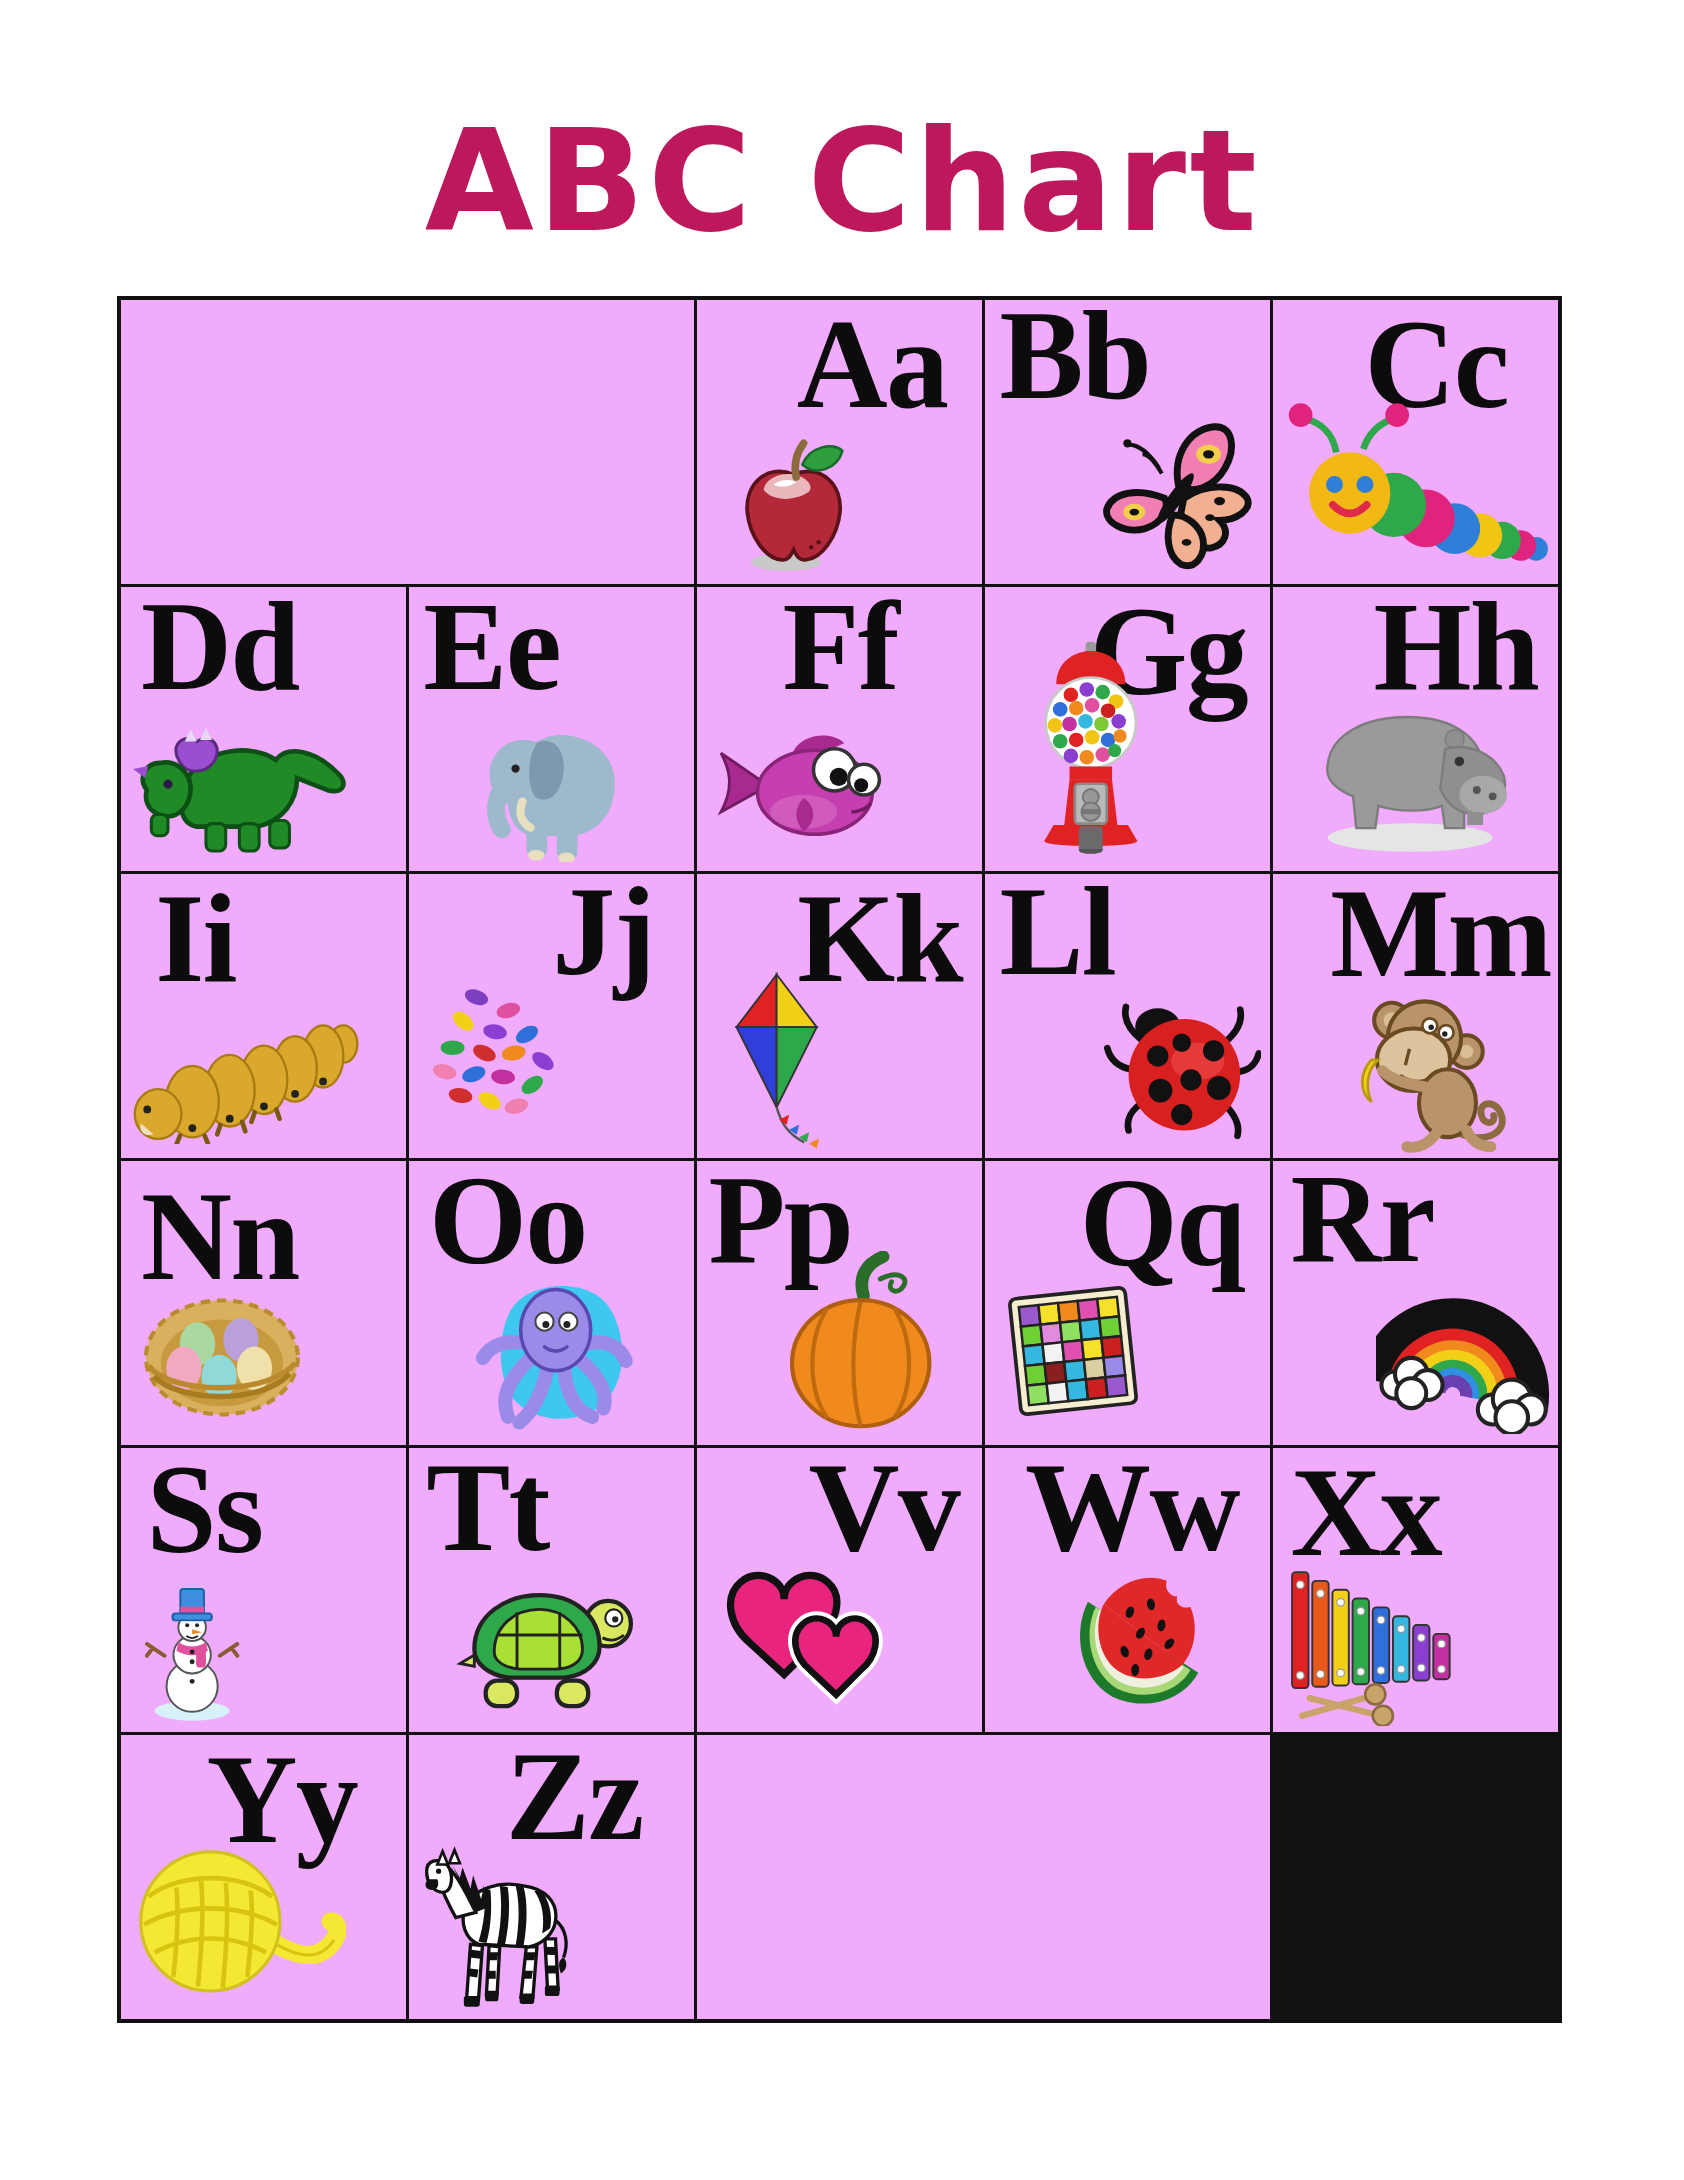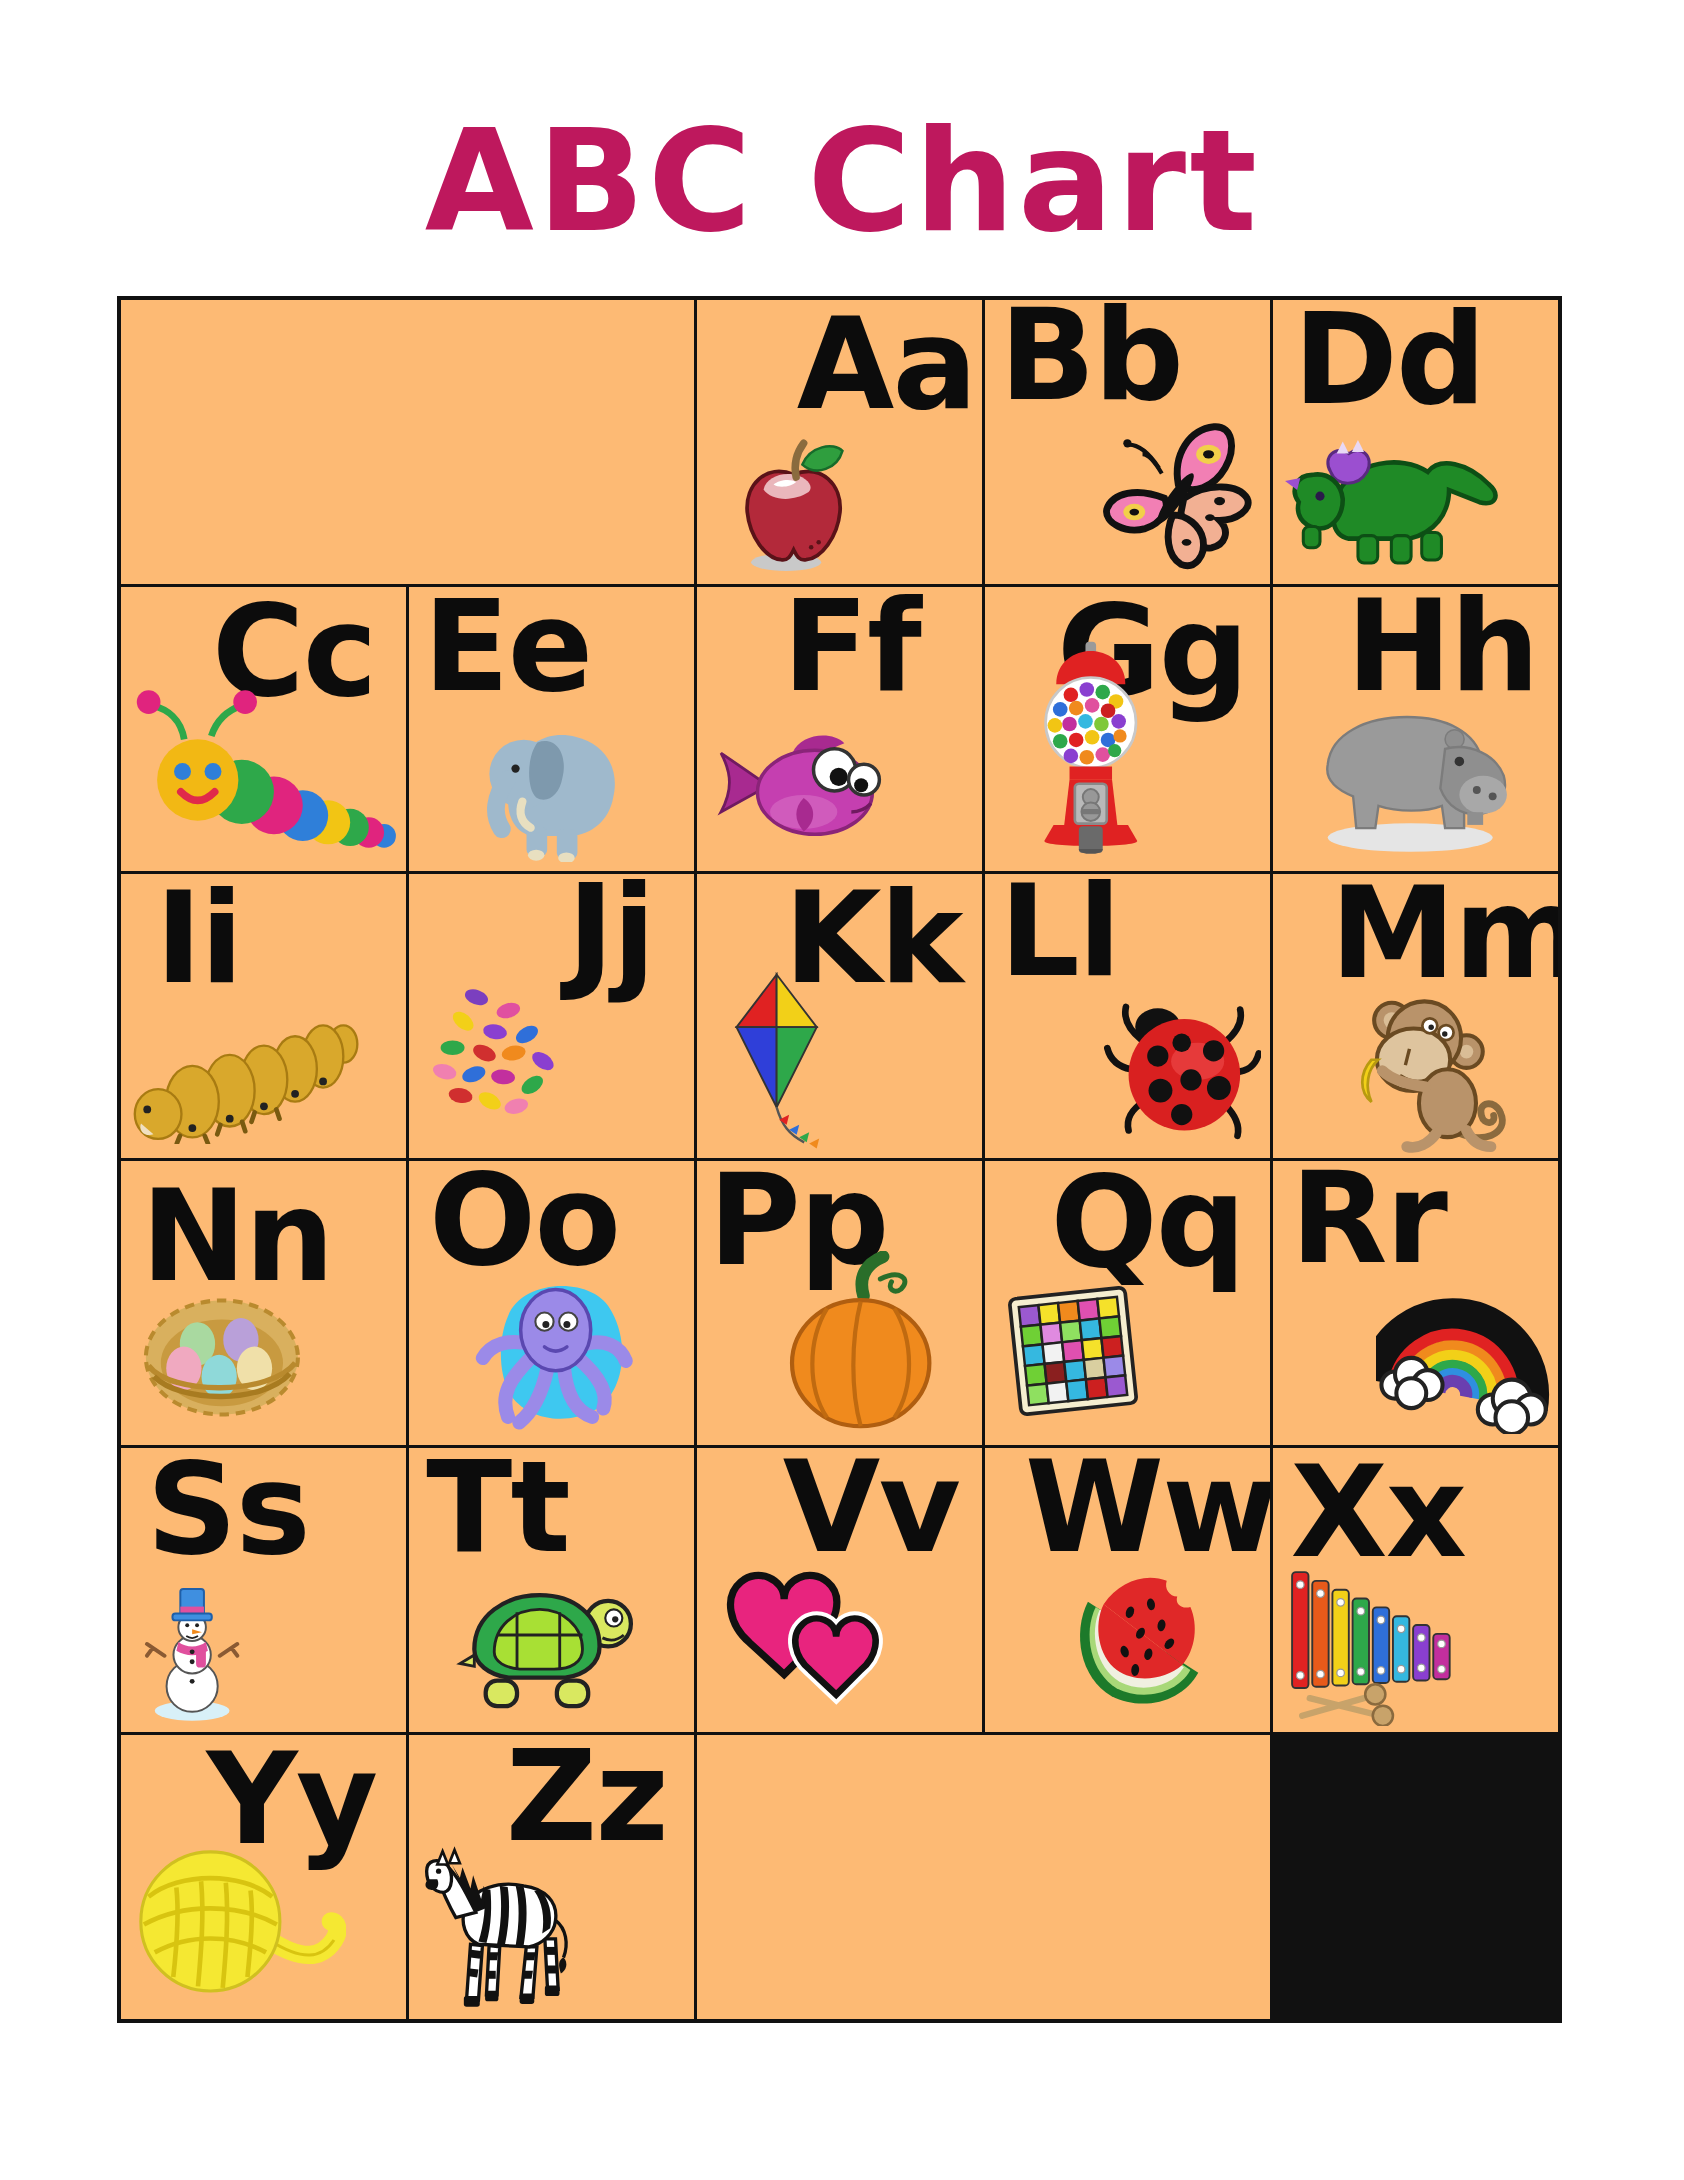--- a/index.html
+++ b/index.html
@@ -2,21 +2,21 @@
 <html style="font-size:13.6px"><head>
 <meta charset="utf-8">
 <style>
   html,body{margin:0;padding:0;background:#fff;}
   body{width:1685px;height:2181px;position:relative;font-family:"DejaVu Sans","Liberation Sans",sans-serif;overflow:hidden;}
   .title{position:absolute;top:111px;left:0;width:1685px;text-align:center;
          font-size:141px;font-weight:bold;letter-spacing:3.4px;line-height:1;}
   .grid{position:absolute;left:117px;top:296px;width:1437px;height:1719px;
         display:grid;grid-template-columns:repeat(5,1fr);grid-template-rows:repeat(6,1fr);
         gap:3.4px;border:4.3px solid #111;background:#111;}
-  .cell{background:#fdba74;position:relative;overflow:hidden;}
+  .cell{background:#f0abfc;position:relative;overflow:hidden;font-family:Liberation Serif, serif;}
   .span2{grid-column:span 2;}
   .letter{position:absolute;font-size:126px;font-weight:bold;color:#0c0c0c;line-height:1;letter-spacing:-1.7px;}
   .art{position:absolute;}
 </style>
 </head>
 <body>
 
 <div class="title" style="color:#be185d;">ABC Chart</div>
 
 <div class="grid">
@@ -52,54 +52,54 @@
       <path d="M66 62 C84 50 106 52 112 62 C116 70 104 78 92 78 C100 86 96 96 86 98 C74 100 64 84 64 72 Z" fill="#f2b093" stroke="#111" stroke-width="5"></path>
       <ellipse cx="92" cy="64" rx="4" ry="3" fill="#111"></ellipse>
         <ellipse cx="85" cy="76" rx="3.5" ry="2.5" fill="#111"></ellipse>
       <path d="M58 74 C52 88 54 104 64 110 C74 114 82 104 80 92 C78 82 68 74 58 74 Z" fill="#f2b093" stroke="#111" stroke-width="5"></path>
       <ellipse cx="68" cy="94" rx="3.5" ry="2.5" fill="#111"></ellipse>
       <ellipse cx="60" cy="62" rx="5" ry="22" fill="#111" transform="rotate(35 60 62)"></ellipse>
     </svg>
   </div>
 
   <div class="cell">
-    <span class="letter" style="left:7%;top:-3.4px;">Dd</span>
-    <svg class="art" style="left:2%;bottom:5%;width:80%;" viewBox="0 0 150 110">
-      <path d="M40 58 C50 40 80 34 98 46 C106 36 124 40 138 54 C146 61 143 69 132 66 L112 58 C112 74 102 86 86 90 L46 90 C34 88 33 72 40 58Z" fill="#1f8a26" stroke="#0d4f15" stroke-width="3"></path>
-      <rect x="52" y="88" width="13" height="18" rx="4" fill="#1f8a26" stroke="#0d4f15" stroke-width="2"></rect>
-      <rect x="74" y="88" width="13" height="18" rx="4" fill="#1f8a26" stroke="#0d4f15" stroke-width="2"></rect>
-      <rect x="94" y="86" width="13" height="18" rx="4" fill="#1f8a26" stroke="#0d4f15" stroke-width="2"></rect>
-      <path d="M34 46 C28 36 38 28 46 34 C54 28 63 36 58 46 C52 56 38 56 34 46Z" fill="#9b4fd0" stroke="#5a2a80" stroke-width="2"></path>
-      <path d="M38 34 L42 26 L46 34Z" fill="#e8d8f5"></path>
-        <path d="M48 33 L52 25 L56 33Z" fill="#e8d8f5"></path>
-      <path d="M13 66 C7 58 12 48 22 48 C33 46 41 54 42 64 C42 76 34 85 24 83 C15 81 11 74 13 66 Z" fill="#1f8a26" stroke="#0d4f15" stroke-width="3"></path>
-      <path d="M12 58 L4 52 L14 50Z" fill="#9b4fd0"></path>
-      <circle cx="27" cy="62" r="3" fill="#2a1a4a"></circle>
-      <rect x="16" y="82" width="11" height="14" rx="4" fill="#1f8a26" stroke="#0d4f15" stroke-width="2"></rect>
-    </svg>
-  </div>
-
-  <div class="cell">
     <span class="letter" style="left:32%;top:1.7px;">Cc</span>
     <svg class="art" style="left:3%;bottom:8%;width:94%;" viewBox="0 0 158 102">
       <path d="M32 38 C30 26 22 20 13 18" stroke="#2ea84a" stroke-width="4" fill="none"></path>
       <circle cx="11" cy="16" r="7" fill="#e0247e"></circle>
       <path d="M48 36 C52 24 60 20 66 18" stroke="#2ea84a" stroke-width="4" fill="none"></path>
       <circle cx="68" cy="16" r="7" fill="#e0247e"></circle>
       <circle cx="150" cy="95" r="7" fill="#2f7fd9"></circle>
       <circle cx="141" cy="93" r="9" fill="#e0247e"></circle>
       <circle cx="130" cy="90" r="11" fill="#2ea84a"></circle>
       <circle cx="117" cy="87" r="13" fill="#f2c514"></circle>
       <circle cx="102" cy="83" r="15" fill="#2f7fd9"></circle>
       <circle cx="85" cy="77" r="17" fill="#e0247e"></circle>
       <circle cx="66" cy="69" r="19" fill="#2ea84a"></circle>
       <circle cx="40" cy="62" r="24" fill="#f2b814"></circle>
       <circle cx="31" cy="57" r="5" fill="#2f7fd9"></circle>
         <circle cx="49" cy="57" r="5" fill="#2f7fd9"></circle>
       <path d="M30 69 Q40 79 50 69" stroke="#e02a4a" stroke-width="4.5" fill="none" stroke-linecap="round"></path>
+    </svg>
+  </div>
+
+  <div class="cell">
+    <span class="letter" style="left:7%;top:-3.4px;">Dd</span>
+    <svg class="art" style="left:2%;bottom:5%;width:80%;" viewBox="0 0 150 110">
+      <path d="M40 58 C50 40 80 34 98 46 C106 36 124 40 138 54 C146 61 143 69 132 66 L112 58 C112 74 102 86 86 90 L46 90 C34 88 33 72 40 58Z" fill="#1f8a26" stroke="#0d4f15" stroke-width="3"></path>
+      <rect x="52" y="88" width="13" height="18" rx="4" fill="#1f8a26" stroke="#0d4f15" stroke-width="2"></rect>
+      <rect x="74" y="88" width="13" height="18" rx="4" fill="#1f8a26" stroke="#0d4f15" stroke-width="2"></rect>
+      <rect x="94" y="86" width="13" height="18" rx="4" fill="#1f8a26" stroke="#0d4f15" stroke-width="2"></rect>
+      <path d="M34 46 C28 36 38 28 46 34 C54 28 63 36 58 46 C52 56 38 56 34 46Z" fill="#9b4fd0" stroke="#5a2a80" stroke-width="2"></path>
+      <path d="M38 34 L42 26 L46 34Z" fill="#e8d8f5"></path>
+        <path d="M48 33 L52 25 L56 33Z" fill="#e8d8f5"></path>
+      <path d="M13 66 C7 58 12 48 22 48 C33 46 41 54 42 64 C42 76 34 85 24 83 C15 81 11 74 13 66 Z" fill="#1f8a26" stroke="#0d4f15" stroke-width="3"></path>
+      <path d="M12 58 L4 52 L14 50Z" fill="#9b4fd0"></path>
+      <circle cx="27" cy="62" r="3" fill="#2a1a4a"></circle>
+      <rect x="16" y="82" width="11" height="14" rx="4" fill="#1f8a26" stroke="#0d4f15" stroke-width="2"></rect>
     </svg>
   </div>
 
   <div class="cell">
     <span class="letter" style="left:5%;top:-3.4px;">Ee</span>
     <svg class="art" style="left:20%;bottom:3%;width:58%;" viewBox="0 0 120 120">
       <path d="M38 52 C42 32 62 24 80 29 C101 34 112 52 107 73 C104 90 91 100 76 101 L48 101 C36 99 29 86 31 72 C32 64 35 58 38 52Z" fill="#9fb9cc"></path>
       <rect x="44" y="94" width="15" height="22" rx="5" fill="#9fb9cc"></rect>
       <rect x="66" y="96" width="15" height="22" rx="5" fill="#9fb9cc"></rect>
       <ellipse cx="51" cy="115" rx="6" ry="4" fill="#e8dfc0"></ellipse>

